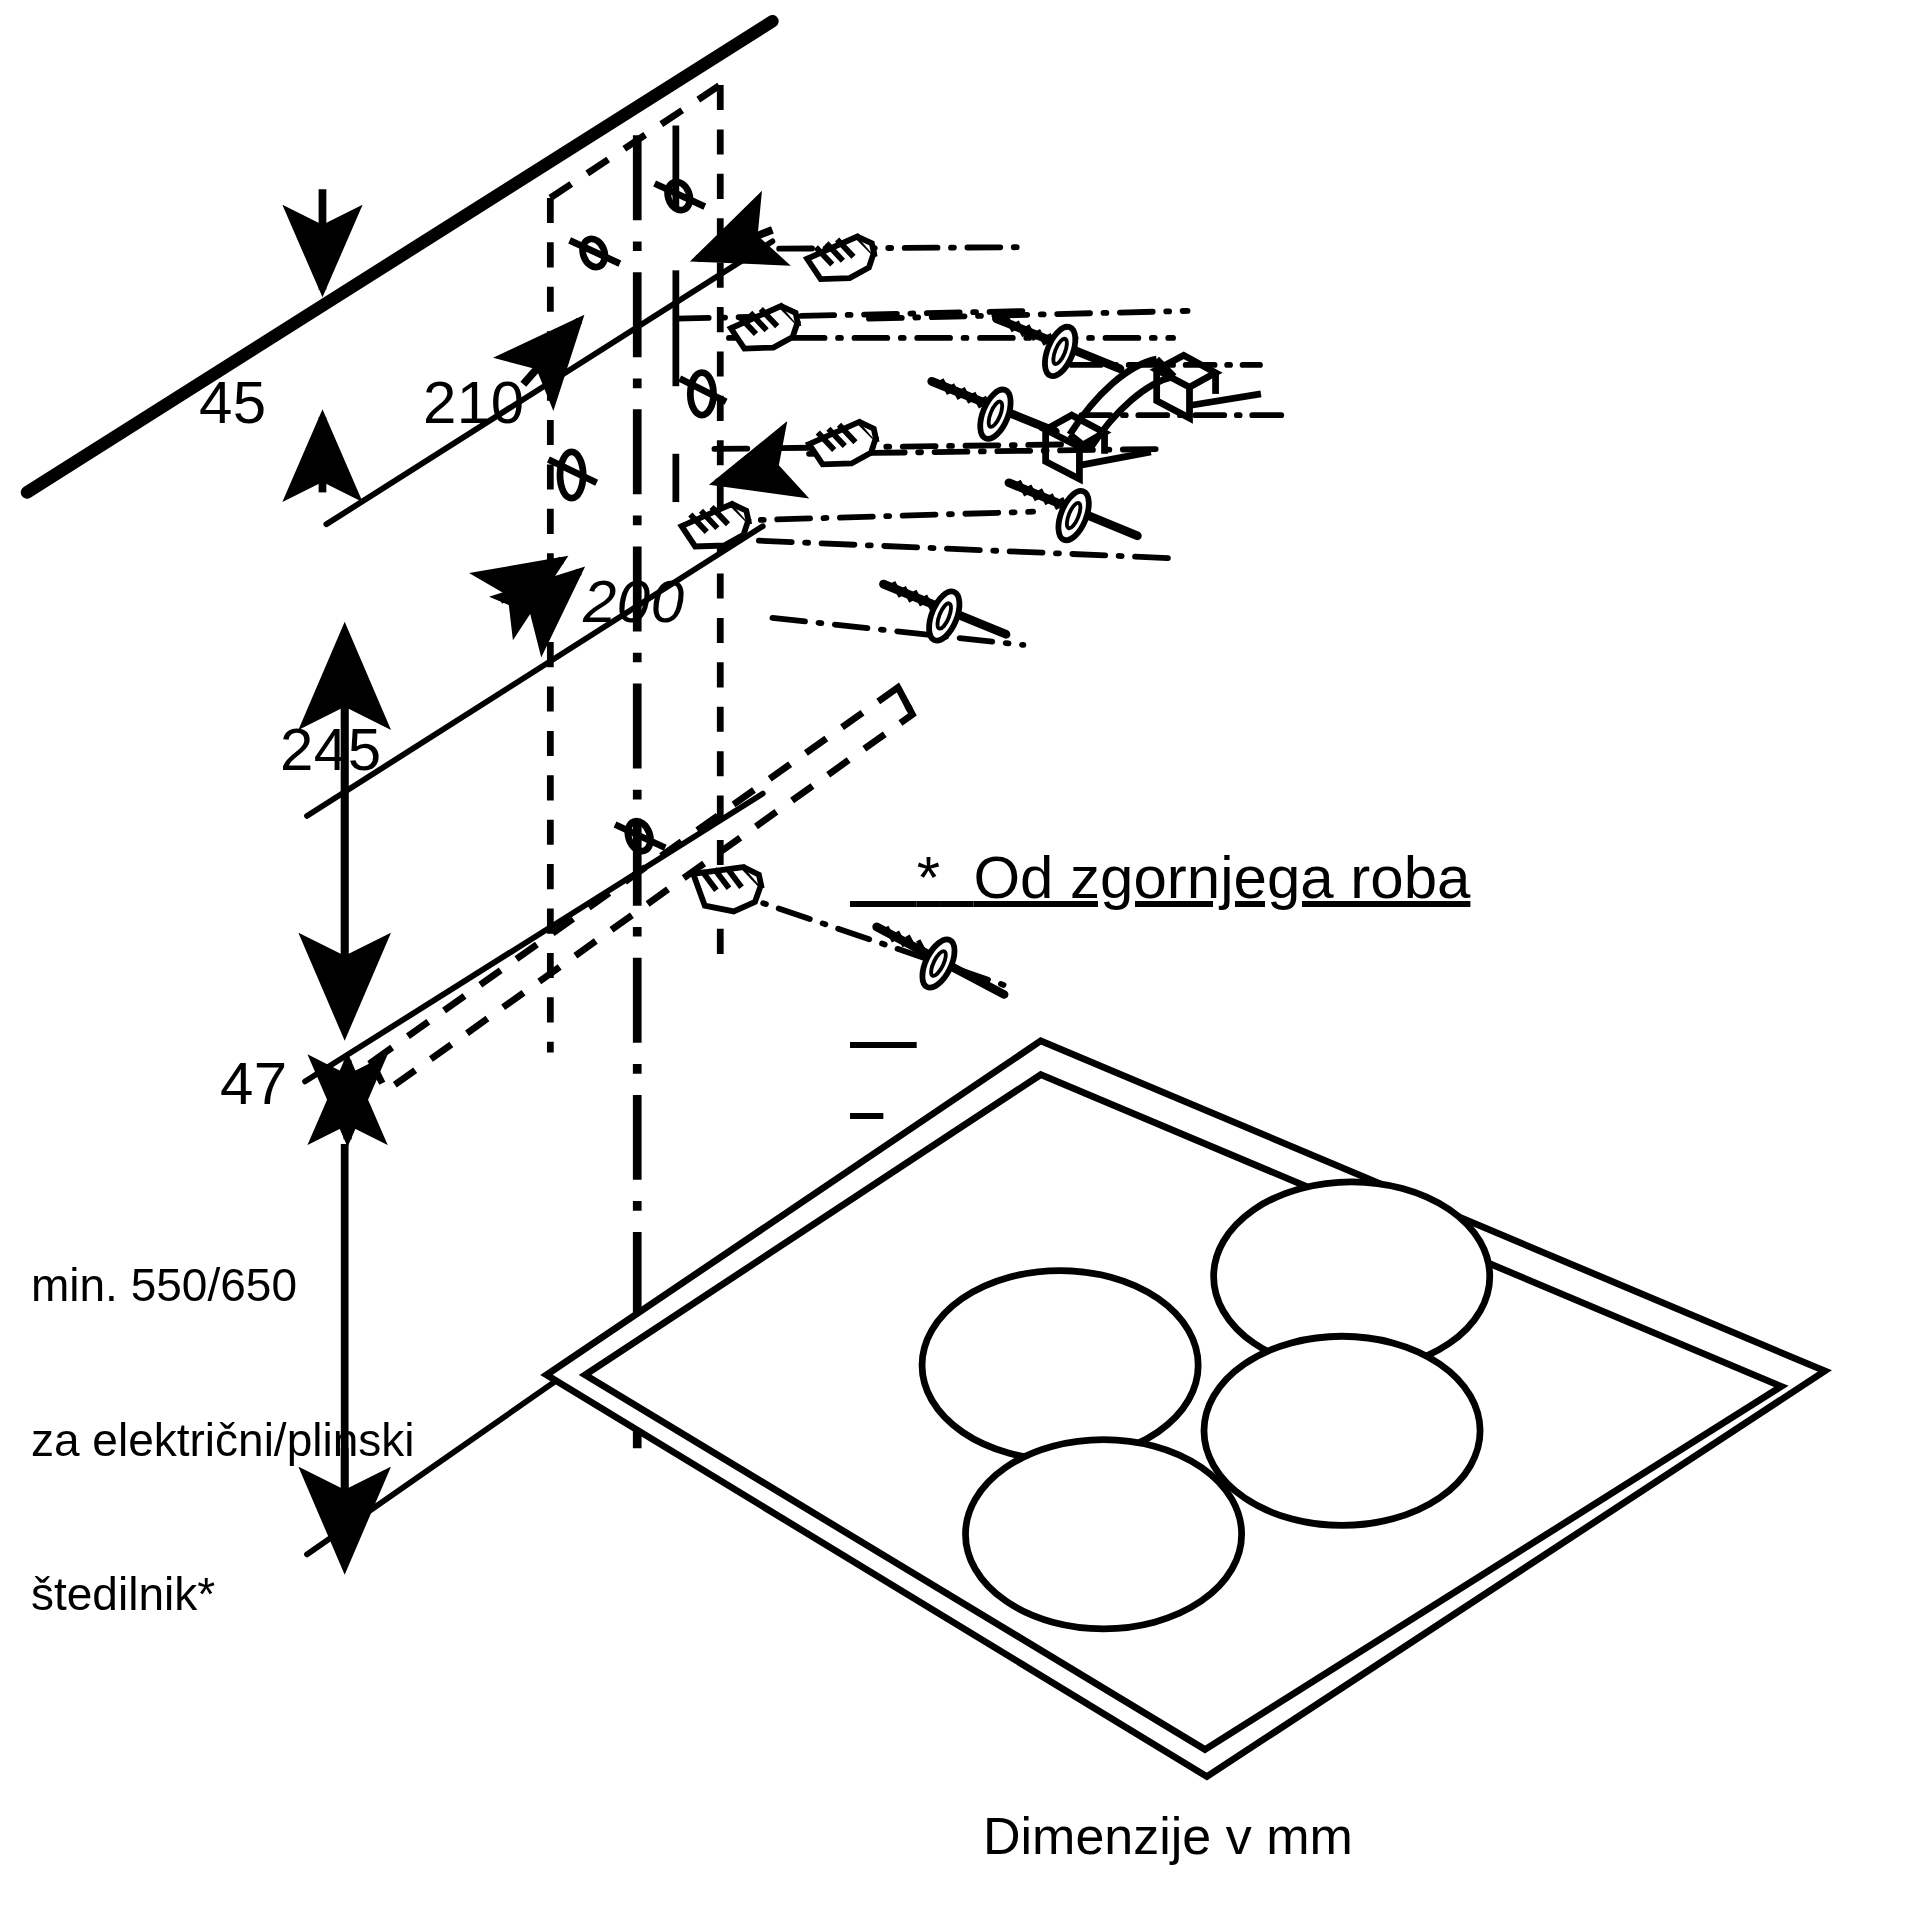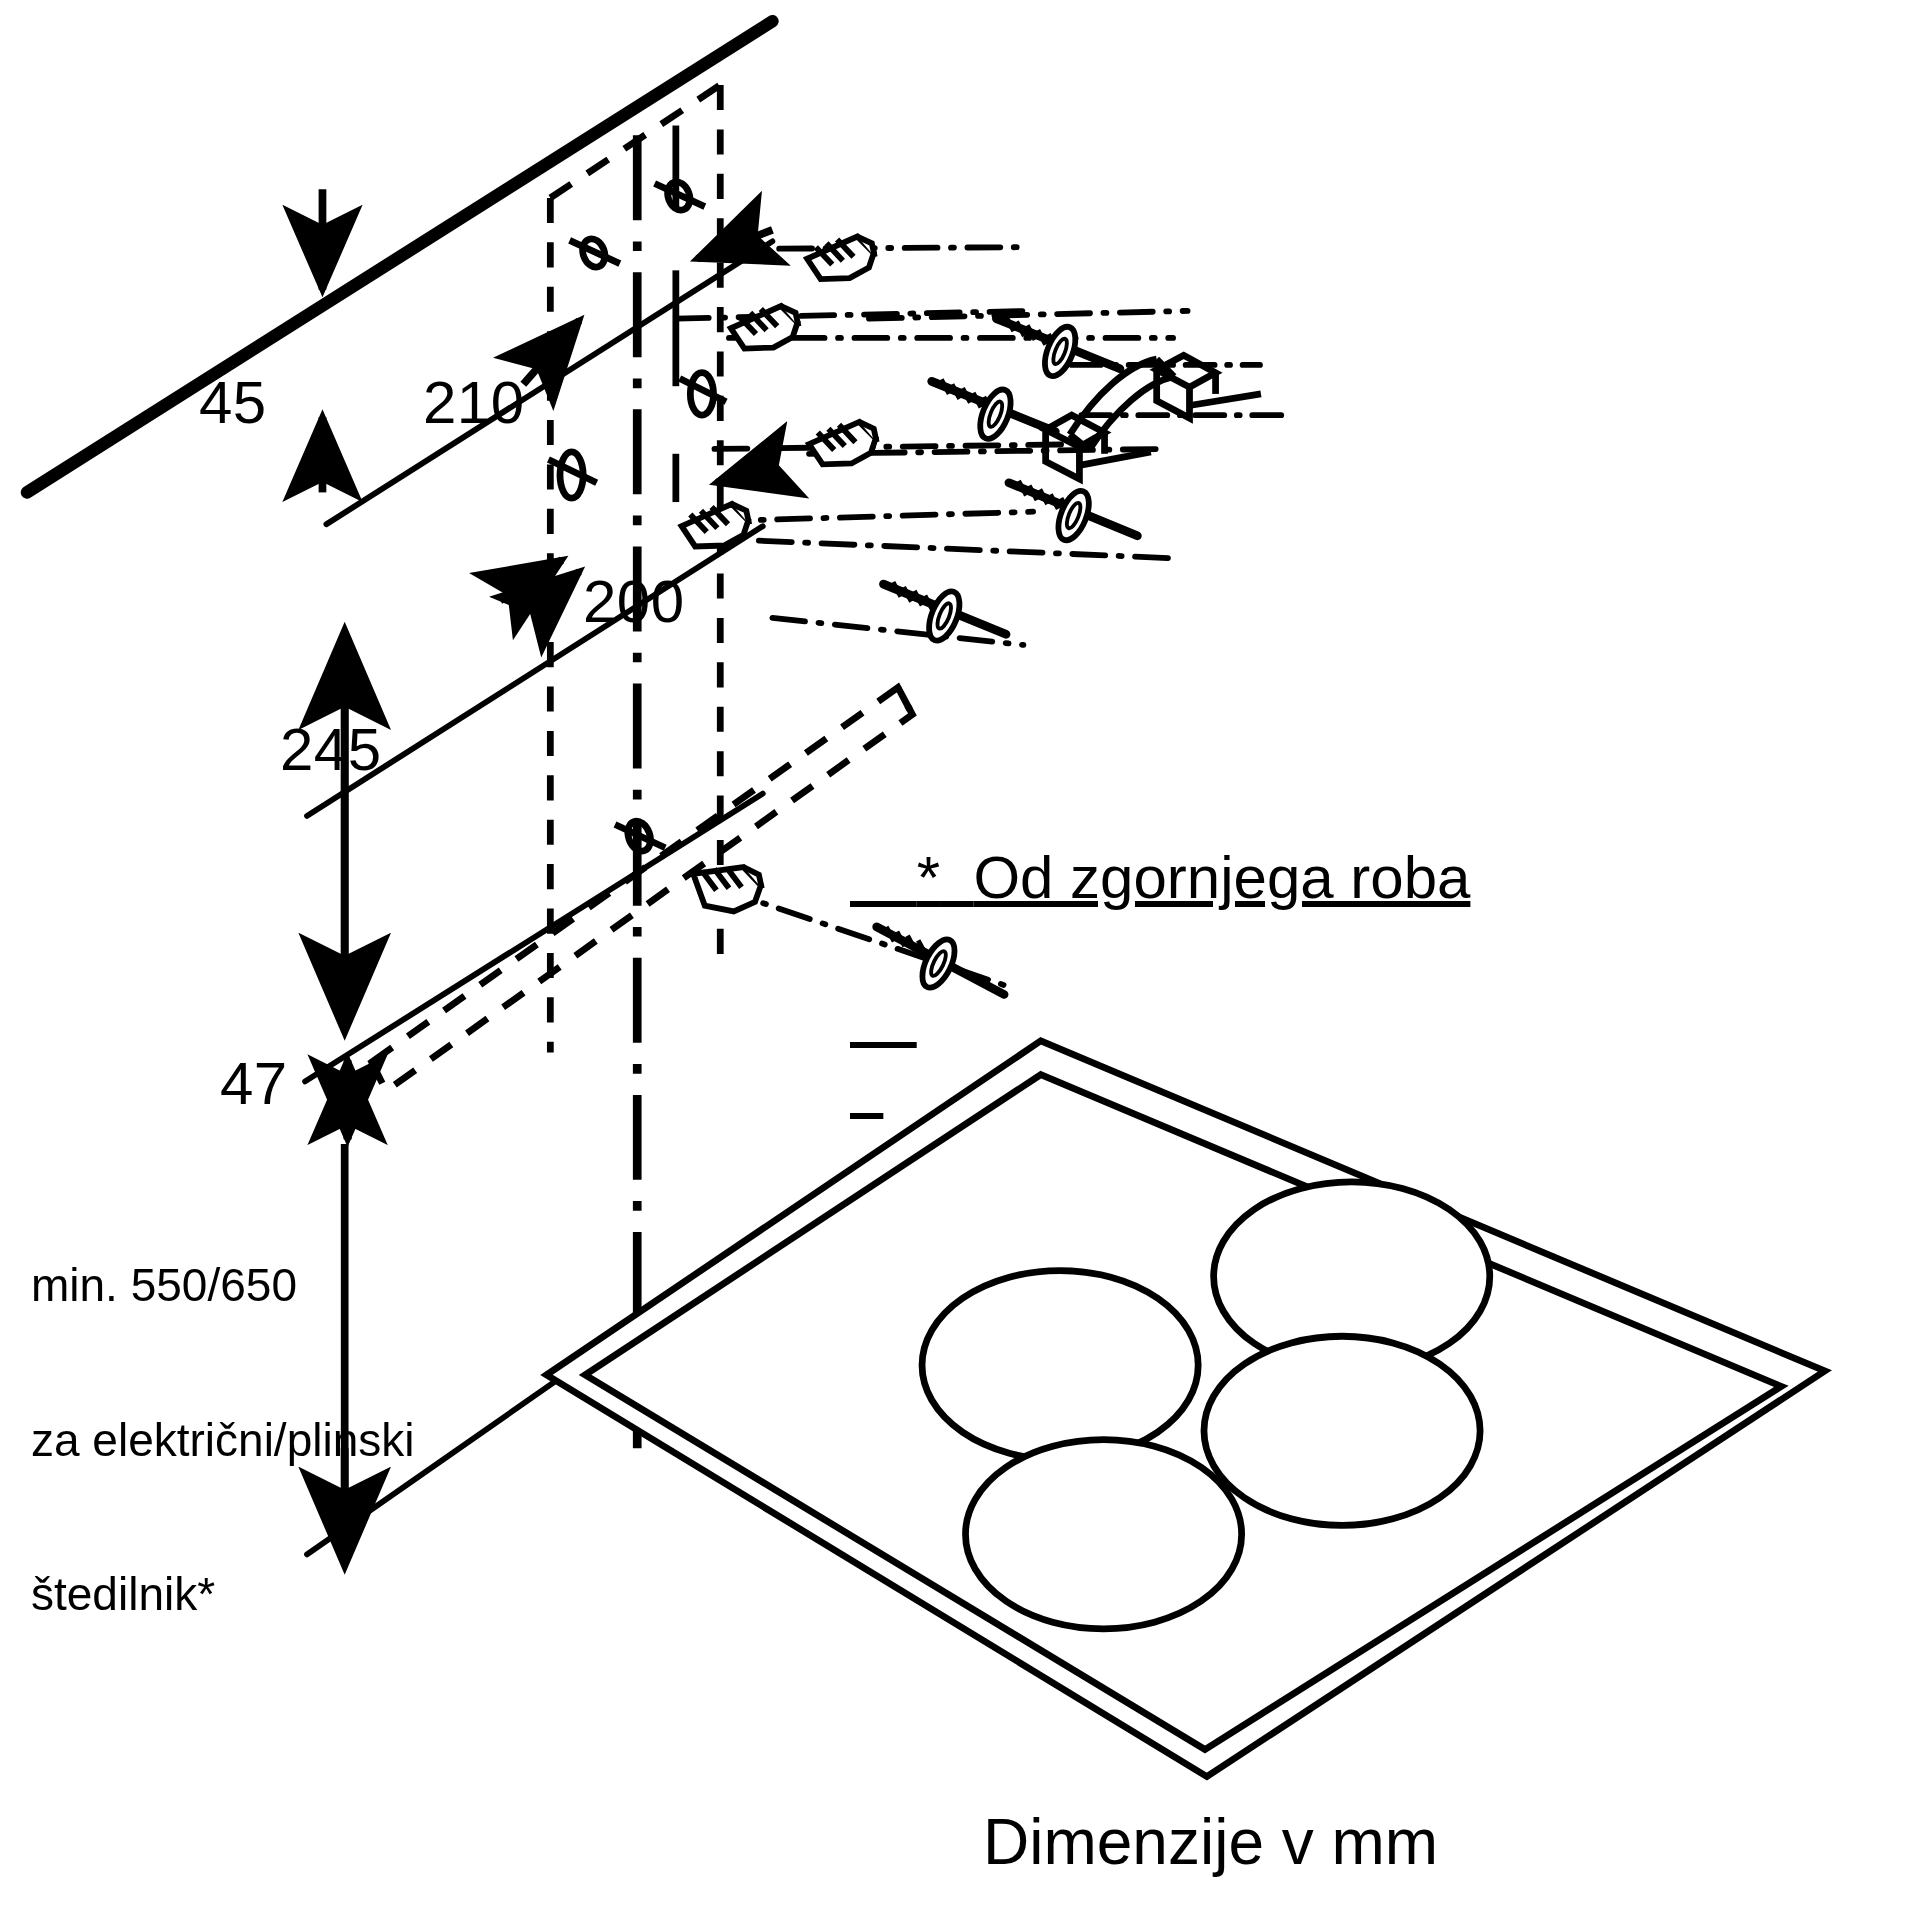--- a/index.html
+++ b/index.html
@@ -42,21 +42,21 @@
   }
   .note-text {
     font-size: 46px;
   }
   .note-right {
     font-size: 60px;
     line-height: 1.18;
     text-decoration: underline;
   }
   .note-units {
-    font-size: 64px;
+    font-size: 52px;
   }
 </style>
 </head>
 <body>
 
 <div id="diagram-root">
 
   <svg class="layer" viewBox="0 0 2000 2000">
     <defs>
       <marker id="arrHead" markerWidth="14" markerHeight="14" refX="11" refY="5.2" orient="auto">
@@ -300,21 +300,21 @@
       <ellipse cx="1400" cy="1322" rx="143" ry="98"></ellipse>
       <ellipse cx="1390" cy="1482" rx="143" ry="98"></ellipse>
       <ellipse cx="1143" cy="1589" rx="143" ry="98"></ellipse>
     </g>
   </svg>
 
   <div class="dim-label" style="left:199px; top:369px;">45</div>
 
   <div class="dim-label" style="left:423px; top:369px;">210</div>
 
-  <div class="dim-label" style="left:583px; top:568px;">200</div>
+  <div class="dim-label" style="left:583px; top:568px;font-style:italic;">200</div>
 
   <div class="dim-label" style="left:280px; top:716px;">245</div>
 
   <div class="dim-label" style="left:220px; top:1050px;text-align:right;">47</div>
 
   <div class="note-text note-right" style="left:850px; top:772px;">
     <span>*</span><span>&nbsp;&nbsp;</span><span>Od zgornjega roba</span><br>
     <span style="display:inline-block; width:50px;"></span>
   </div>
 

